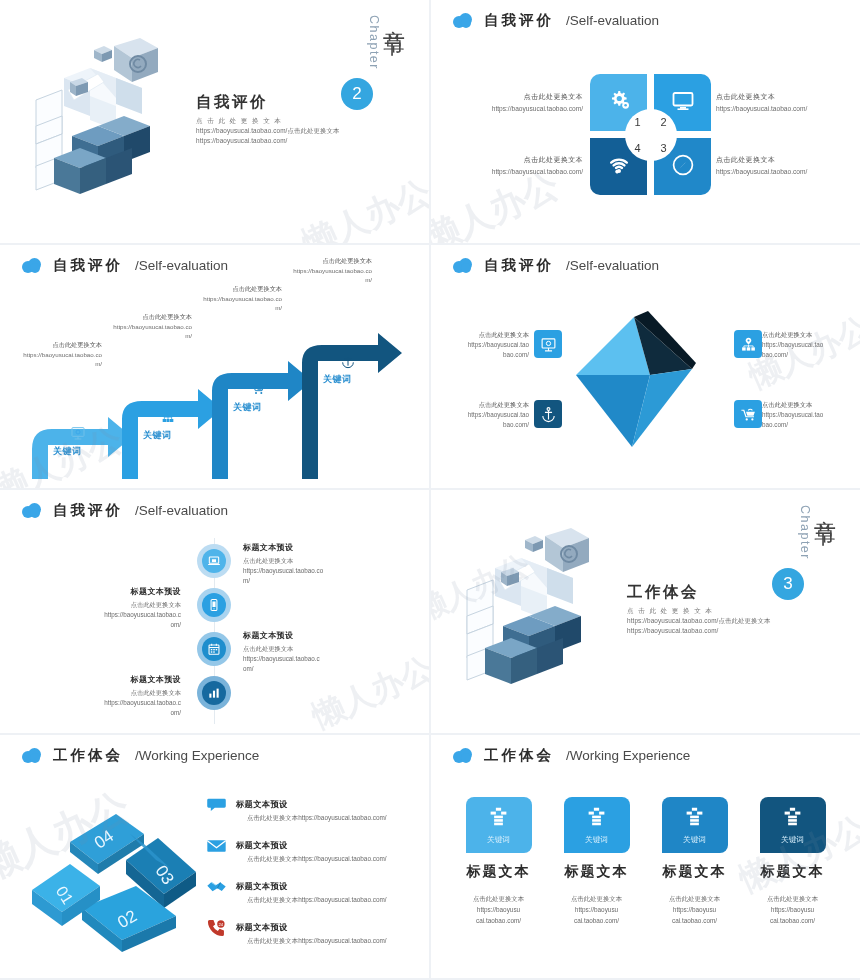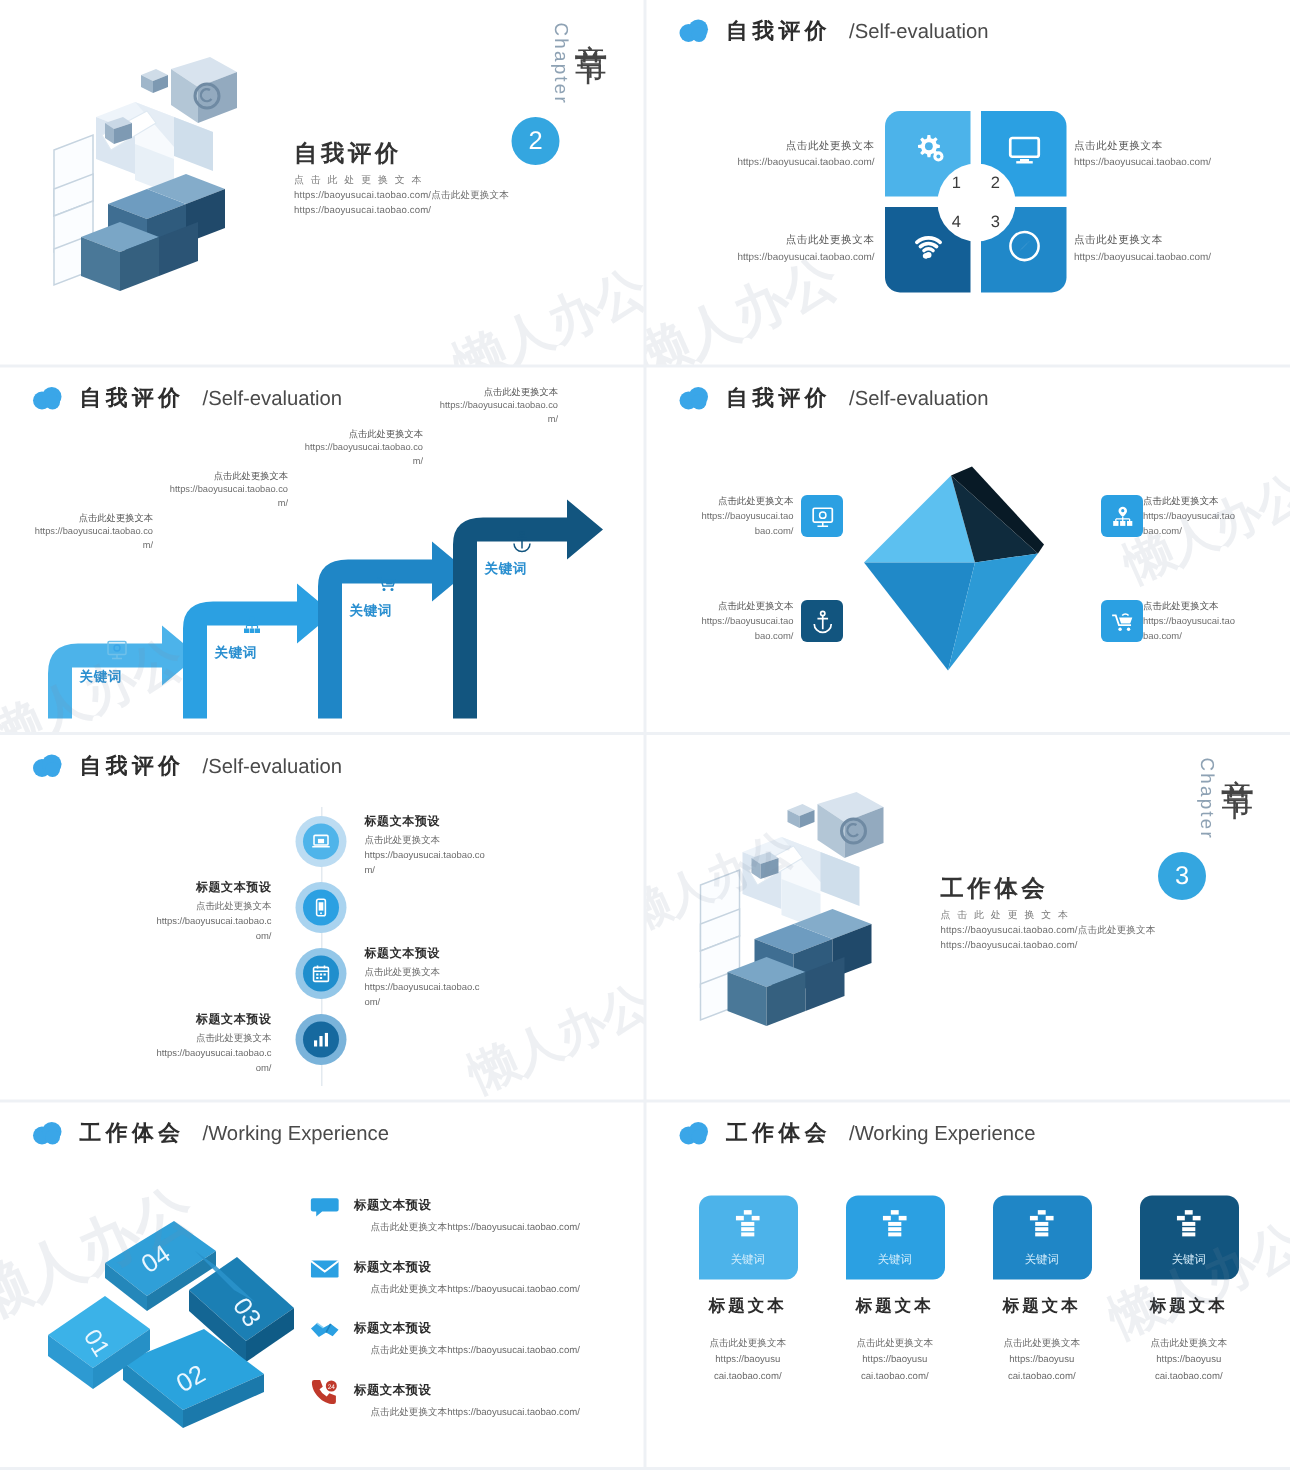--- a/index.html
+++ b/index.html
@@ -157,21 +157,21 @@
   .card{ width:66px; }
   .card .box{
     width:66px; height:56px; position:relative;
     border-radius:8px 8px 8px 0;
     display:flex; flex-direction:column; align-items:center; justify-content:center; gap:4px;
   }
   .card .box svg{ width:21px; height:21px; fill:#fff; }
   .card .box .kwc{ font-family:"Liberation Serif", serif; font-size:7.6px; color:#d8effc; }
   .card .h{
     text-align:center; font-family:"Liberation Serif", serif; font-weight:bold;
-    font-size:11px; color:#2b2b2b; letter-spacing:2px; margin-top:10px;
+    font-size:14px; color:#2b2b2b; letter-spacing:2px; margin-top:10px;
   }
   .card .b{
     text-align:center; font-family:"Liberation Serif", serif;
     font-size:6.4px; color:#6a6a6a; margin-top:13px; line-height:1.7;
   }
   .card .b .u{ font-family:"Liberation Sans", sans-serif; }
 
   .wm{
     position:absolute; color:rgba(120,140,160,.13);
     font-family:"Liberation Serif", serif; font-weight:bold;

